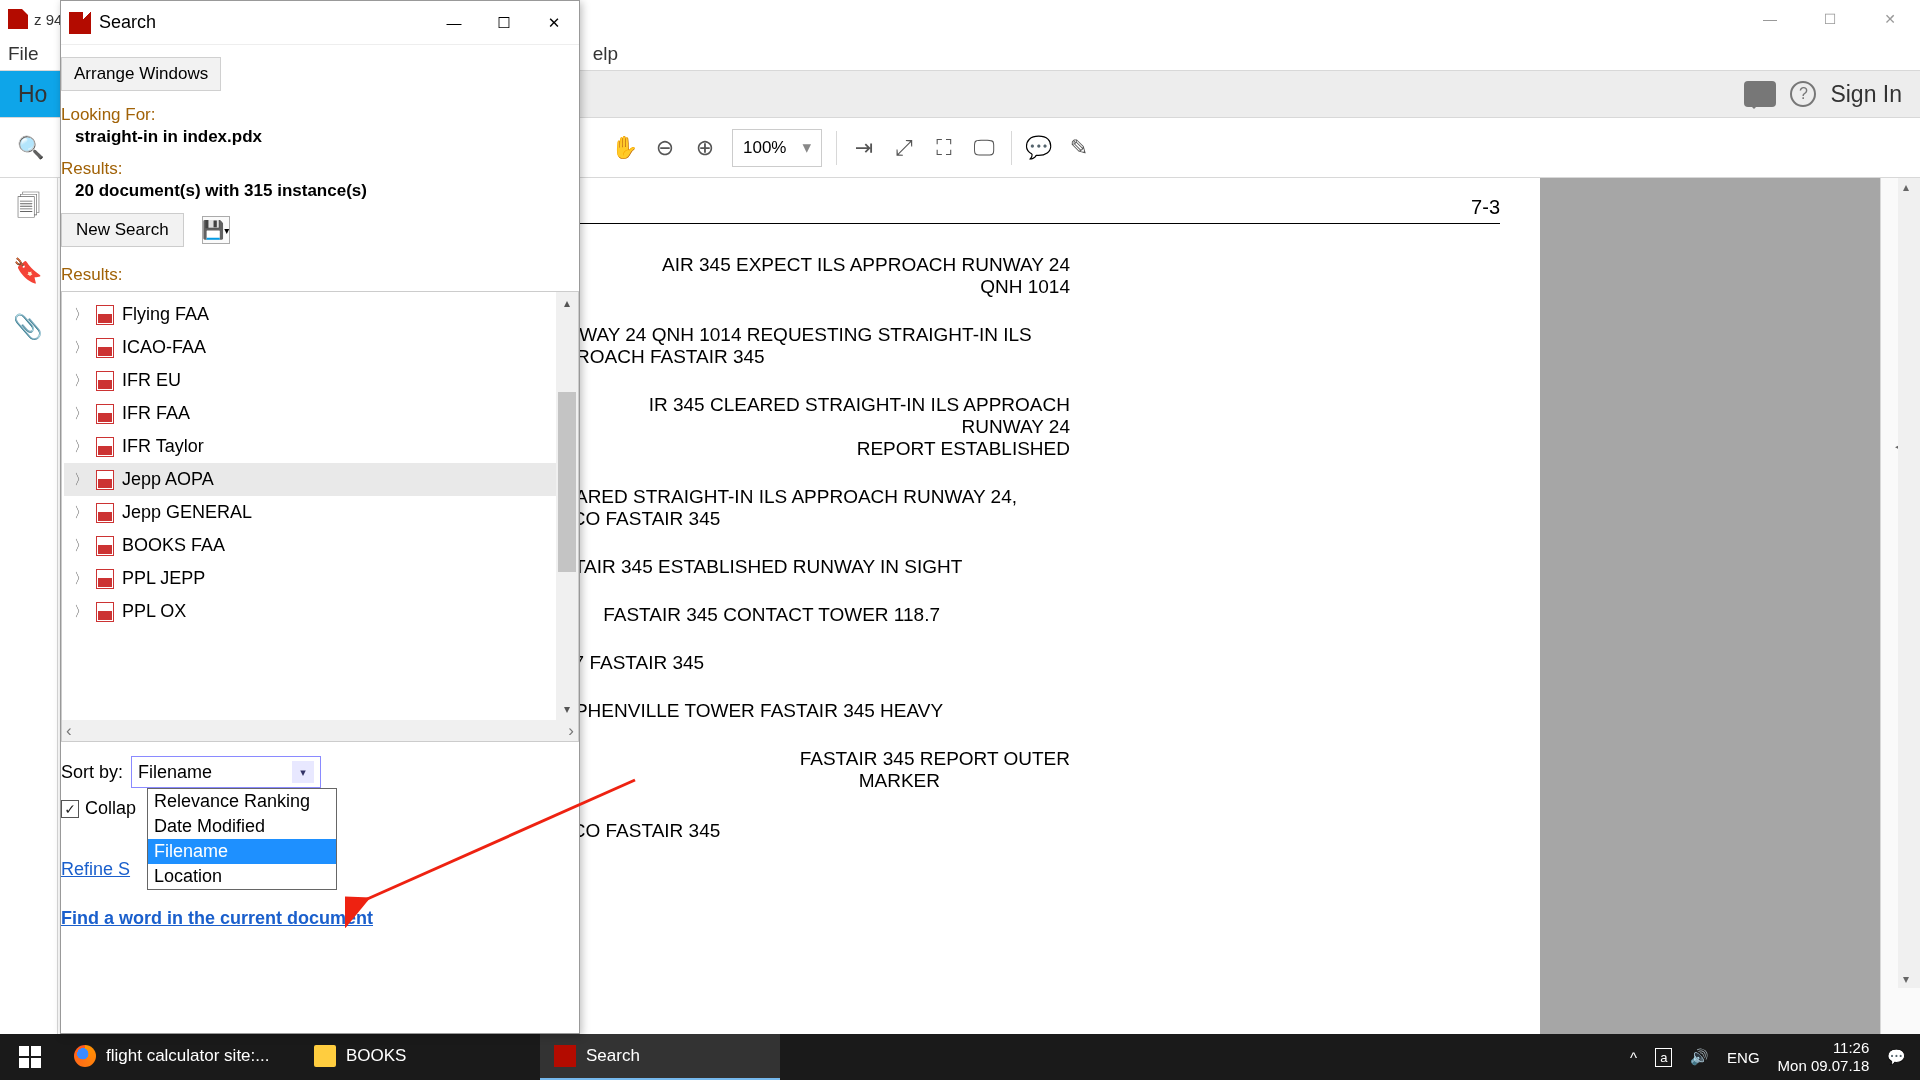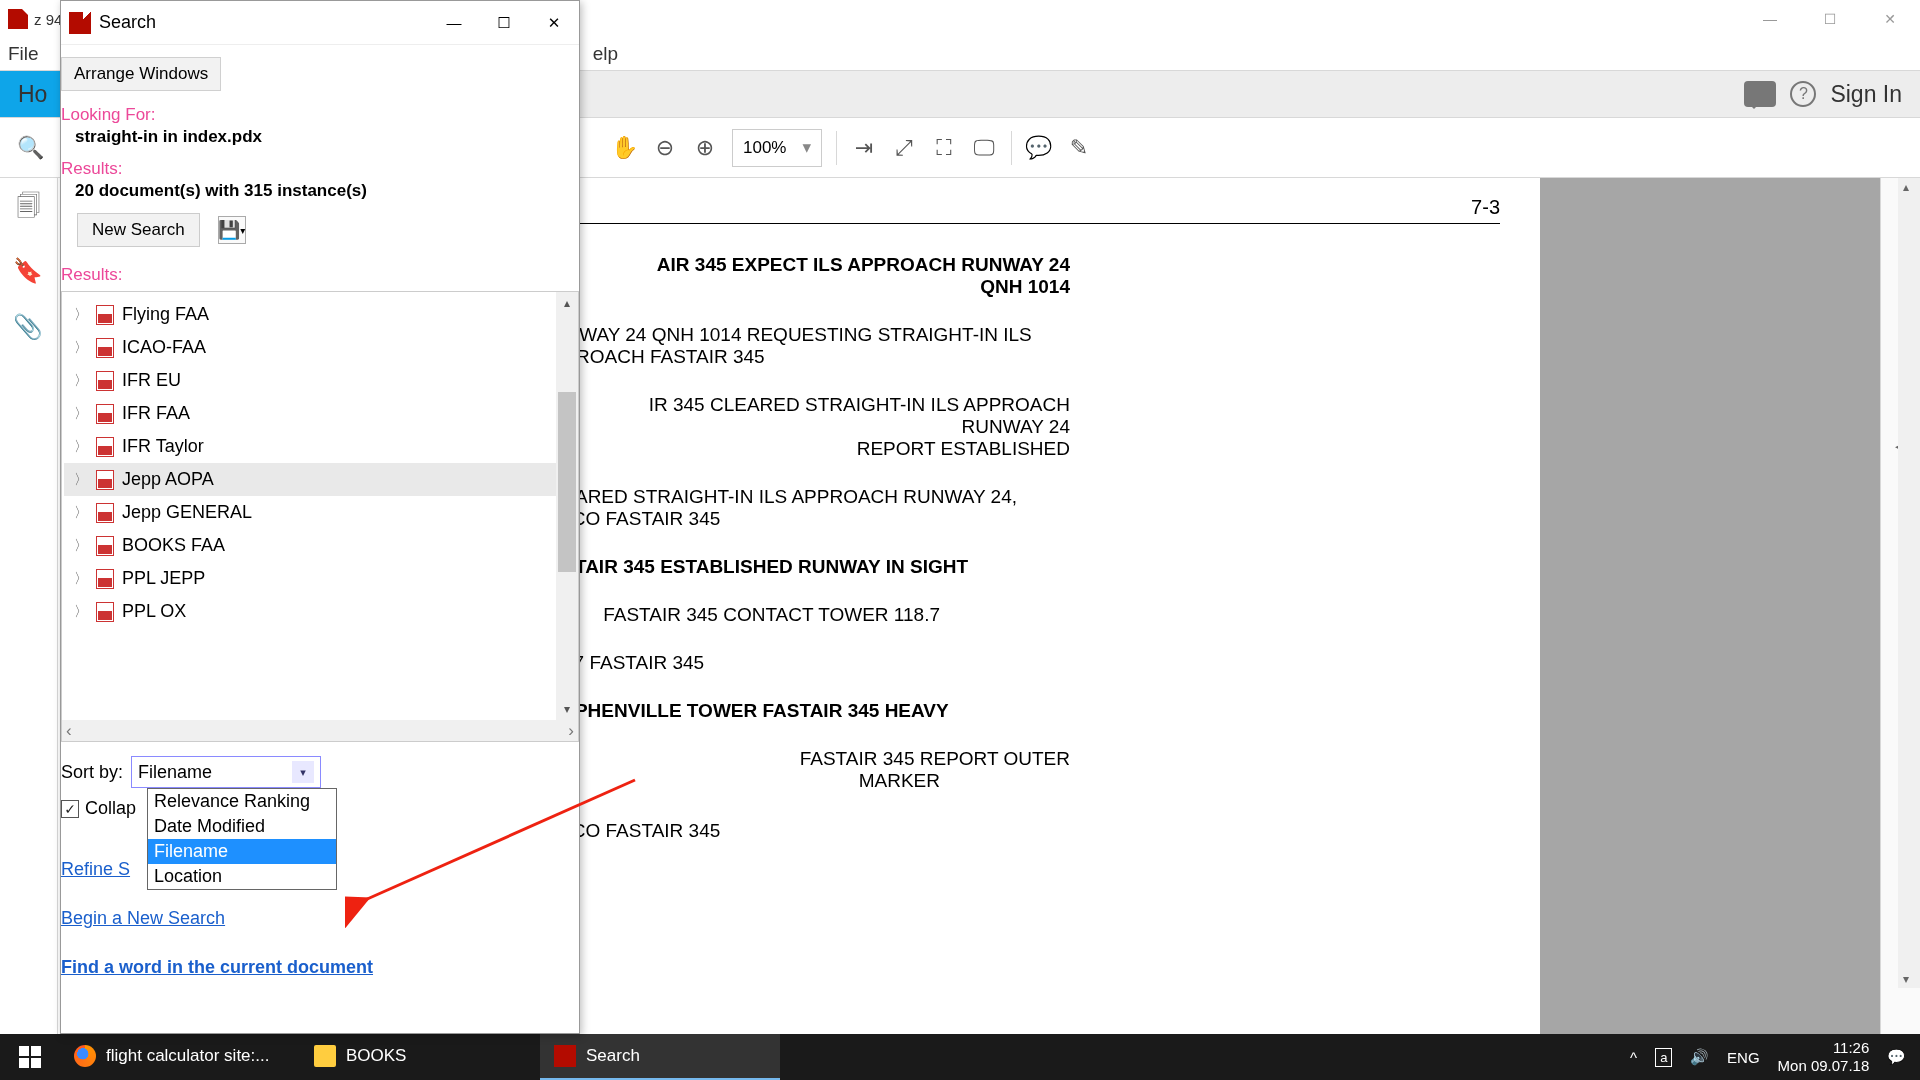--- a/index.html
+++ b/index.html
@@ -28,34 +28,34 @@
 .leftrail{position:absolute;left:0;top:178px;width:58px;height:calc(100% - 178px);border-right:1px solid #d8d8d8;display:flex;flex-direction:column;align-items:center;padding-top:10px;gap:28px}
 .rail-ico{font-size:24px;color:#666}
 .doc-area{position:absolute;left:58px;top:178px;right:0;bottom:0;display:flex}
 .doc-page{flex:1;background:#fff;padding:18px 40px;overflow:hidden;position:relative}
 .page-hdr{display:flex;justify-content:space-between;font-size:20px;border-bottom:1px solid #000;padding-bottom:4px;margin-bottom:30px}
 .doc-right-gutter{width:340px;background:#a6a6a6;position:relative}
 .right-rail{width:40px;background:#fafafa;border-left:1px solid #d8d8d8;position:relative}
 .right-rail:before{content:"◀";position:absolute;top:260px;left:14px;color:#666;font-size:14px}
 .dlg-left{text-align:right;max-width:620px;margin-left:auto;margin-right:430px;font-size:19px}
 .dlg-right{text-align:left;margin-left:440px;font-size:19px;max-width:500px}
-.bold{font-weight:700}
+.bold{font-weight:400}
 
 .search-win{position:absolute;left:60px;top:0;width:520px;height:1034px;background:#fff;border:1px solid #999;box-shadow:2px 2px 8px rgba(0,0,0,.25);z-index:10}
 .search-title{height:44px;display:flex;align-items:center;padding-left:8px;border-bottom:1px solid #eee}
 .search-title .ico{width:22px;height:22px;background:#b30b00;margin-right:8px;position:relative}
 .search-title .ico:before{content:"";position:absolute;right:0;top:0;width:8px;height:8px;background:linear-gradient(135deg,#fff 50%,transparent 50%)}
 .search-title .txt{font-size:18px}
 .search-title .ctrls{margin-left:auto;display:flex}
 .search-title .ctrls div{width:50px;height:44px;display:flex;align-items:center;justify-content:center;font-size:15px}
 .search-body{padding:12px 0;font-size:17px}
 .arrange-btn{border:1px solid #d0d0d0;background:#f2f2f2;padding:6px 12px;font-size:17px;margin-bottom:14px;display:inline-block}
-.lbl{color:#ec4899;margin-bottom:2px}
+.lbl{color:#a16207;margin-bottom:2px}
 .val{font-weight:700;padding-left:14px;margin-bottom:12px}
-.ns-row{display:flex;align-items:center;gap:18px;margin:10px 16px 18px}
+.ns-row{display:flex;align-items:center;gap:18px;margin:10px 0 18px}
 .ns-btn{border:1px solid #ccc;background:#f2f2f2;padding:6px 14px;font-size:17px}
 .save-ico{width:28px;height:28px;border:1px solid #aaa;display:flex;align-items:center;justify-content:center;font-size:18px;background:#fafafa}
 .results-list{border:1px solid #ccc;height:430px;overflow:hidden;position:relative}
 .results-scroll{position:absolute;right:0;top:0;bottom:0;width:22px;background:#f0f0f0}
 .results-scroll .up{height:22px;text-align:center;font-size:12px;line-height:22px;color:#555}
 .results-scroll .down{position:absolute;bottom:0;height:22px;width:100%;text-align:center;font-size:12px;line-height:22px;color:#555}
 .results-scroll .thumb{position:absolute;left:2px;right:2px;top:100px;height:180px;background:#c4c4c4}
 .rl-inner{padding:6px 2px}
 .result-item{display:flex;align-items:center;gap:8px;padding:6px 10px;font-size:18px}
 .result-item.sel{background:#e9e9e9}
@@ -275,21 +275,20 @@
           <div>Date Modified</div>
           <div class="hl">Filename</div>
           <div>Location</div>
         </div>
     </div>
     <div class="chk-row">
       <div class="chk">✓</div>
       <span>Collap</span>
     </div>
     <a class="link" style="margin-top:40px">Refine S</a>
-    <a class="link">Begin a New Search</a>
     <a class="link bold">Find a word in the current document</a>
   </div>
 </div>
 
 <svg class="arrow-svg" width="300" height="160">
   <defs>
       <marker id="ah" markerWidth="12" markerHeight="12" refX="2" refY="6" orient="auto">
     <path d="M12,0 L0,6 L12,12 z" fill="#e21"></path>
   </marker>
     </defs>

